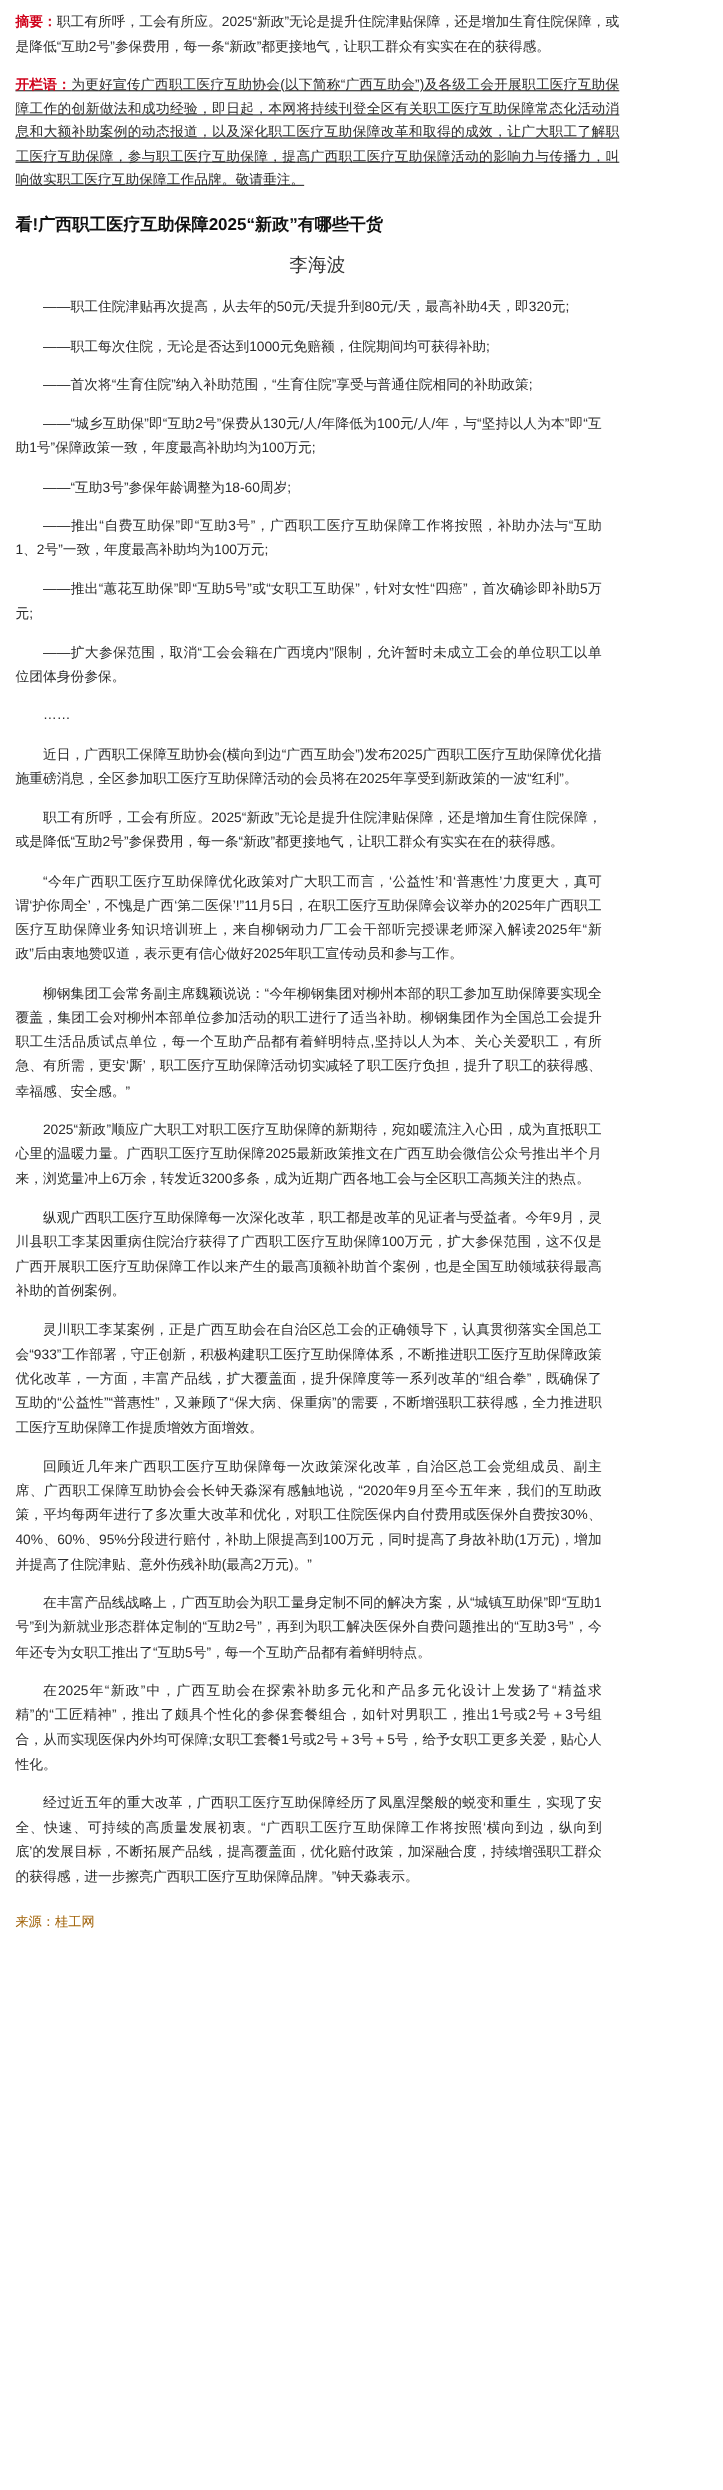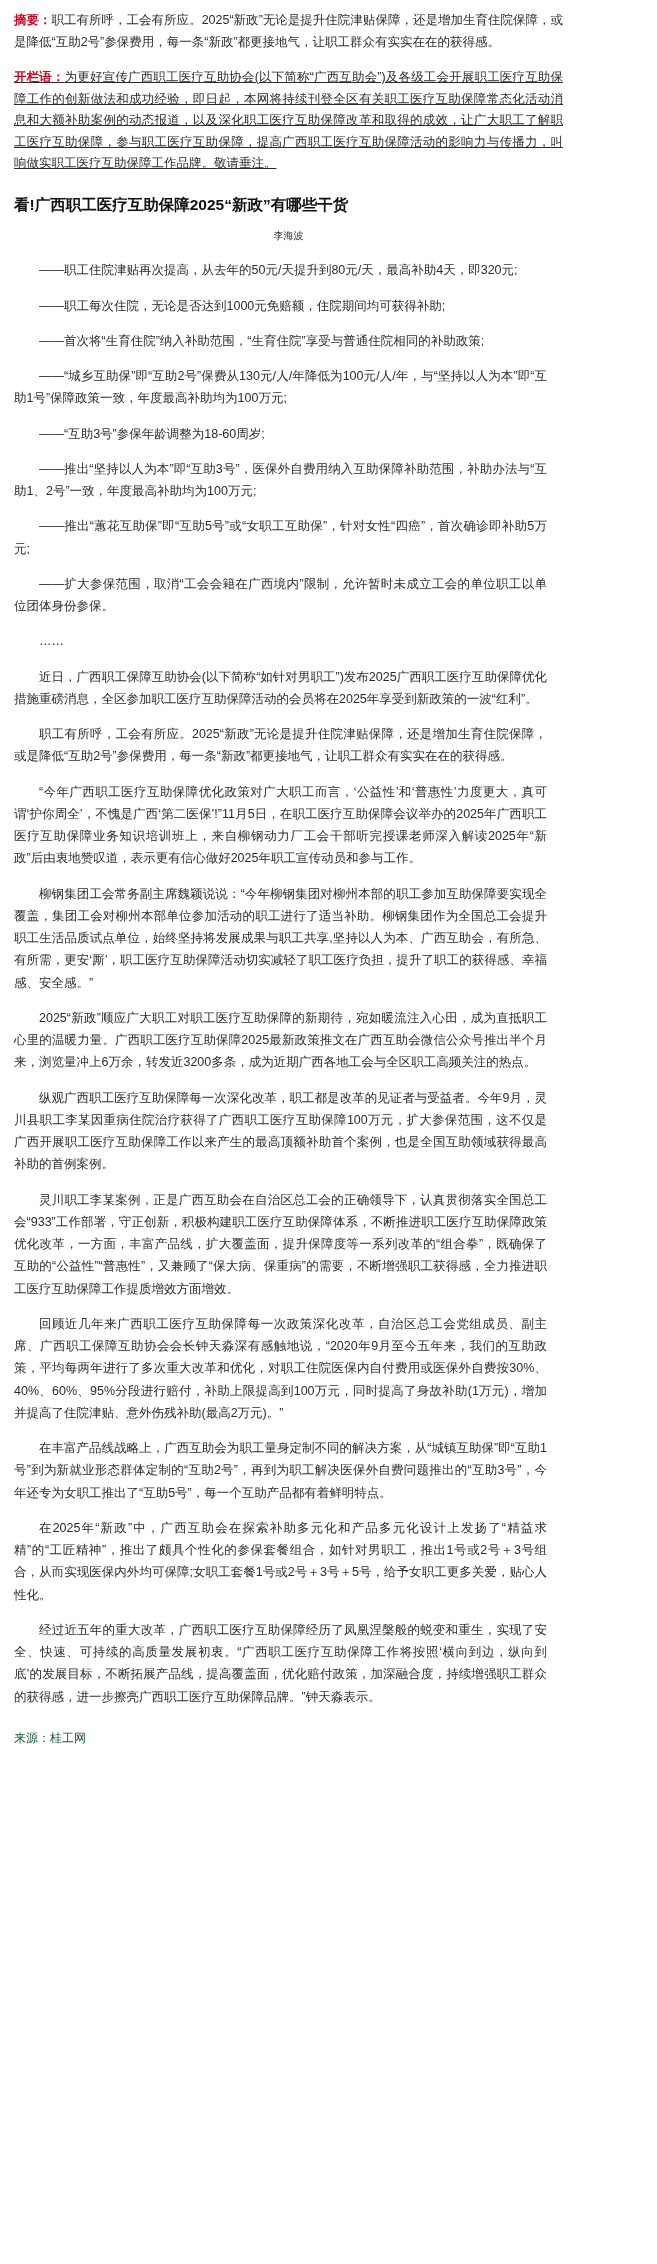--- a/index.html
+++ b/index.html
@@ -40,42 +40,42 @@
   .headline {
     text-align: left;
     font-size: 15.5px;
     font-weight: bold;
     color: #111111;
     line-height: 1.6;
     margin: 10px 0 12px 0;
   }
   .byline {
     text-align: center;
-    font-size: 10px;
+    font-size: 17px;
     color: #333333;
     margin-bottom: 16px;
   }
   p.body {
     font-size: 12.5px;
     line-height: 1.78;
     text-align: justify;
     color: #2b2b2b;
     margin: 0 16px 13px 0;
     text-indent: 2em;
   }
   p.ellipsis {
     font-size: 12.5px;
     line-height: 1.78;
     color: #2b2b2b;
     margin: 0 0 13px 0;
     text-indent: 2em;
   }
   .source {
     font-size: 12px;
-    color: #14532d;
+    color: #a16207;
     margin-top: 22px;
   }
 </style>
 </head>
 <body>
 
 <div class="page">
 
   <div class="abstract">
     <span class="lead">摘要：</span><span>职工有所呼，工会有所应。2025“新政”无论是提升住院津贴保障，还是增加生育住院保障，或是降低“互助2号”参保费用，每一条“新政”都更接地气，让职工群众有实实在在的获得感。</span>
@@ -87,30 +87,30 @@
 
   <h1 class="headline">看!广西职工医疗互助保障2025“新政”有哪些干货</h1>
 
   <div class="byline">李海波</div>
 
   <p class="body">——职工住院津贴再次提高，从去年的50元/天提升到80元/天，最高补助4天，即320元;</p>
   <p class="body">——职工每次住院，无论是否达到1000元免赔额，住院期间均可获得补助;</p>
   <p class="body">——首次将“生育住院”纳入补助范围，“生育住院”享受与普通住院相同的补助政策;</p>
   <p class="body">——“城乡互助保”即“互助2号”保费从130元/人/年降低为100元/人/年，与“坚持以人为本”即“互助1号”保障政策一致，年度最高补助均为100万元;</p>
   <p class="body">——“互助3号”参保年龄调整为18-60周岁;</p>
-  <p class="body">——推出“坚持以人为本”即“互助3号”，医保外自费用纳入互助保障补助范围，补助办法与“互助1、2号”一致，年度最高补助均为100万元;</p>
+  <p class="body">——推出“自费互助保”即“互助3号”，广西职工医疗互助保障工作将按照，补助办法与“互助1、2号”一致，年度最高补助均为100万元;</p>
   <p class="body">——推出“蕙花互助保”即“互助5号”或“女职工互助保”，针对女性“四癌”，首次确诊即补助5万元;</p>
   <p class="body">——扩大参保范围，取消“工会会籍在广西境内”限制，允许暂时未成立工会的单位职工以单位团体身份参保。</p>
 
   <p class="ellipsis">……</p>
 
-  <p class="body">近日，广西职工保障互助协会(以下简称“如针对男职工”)发布2025广西职工医疗互助保障优化措施重磅消息，全区参加职工医疗互助保障活动的会员将在2025年享受到新政策的一波“红利”。</p>
+  <p class="body">近日，广西职工保障互助协会(横向到边“广西互助会”)发布2025广西职工医疗互助保障优化措施重磅消息，全区参加职工医疗互助保障活动的会员将在2025年享受到新政策的一波“红利”。</p>
   <p class="body">职工有所呼，工会有所应。2025“新政”无论是提升住院津贴保障，还是增加生育住院保障，或是降低“互助2号”参保费用，每一条“新政”都更接地气，让职工群众有实实在在的获得感。</p>
   <p class="body">“今年广西职工医疗互助保障优化政策对广大职工而言，‘公益性’和‘普惠性’力度更大，真可谓‘护你周全’，不愧是广西‘第二医保’!”11月5日，在职工医疗互助保障会议举办的2025年广西职工医疗互助保障业务知识培训班上，来自柳钢动力厂工会干部听完授课老师深入解读2025年“新政”后由衷地赞叹道，表示更有信心做好2025年职工宣传动员和参与工作。</p>
-  <p class="body">柳钢集团工会常务副主席魏颖说说：“今年柳钢集团对柳州本部的职工参加互助保障要实现全覆盖，集团工会对柳州本部单位参加活动的职工进行了适当补助。柳钢集团作为全国总工会提升职工生活品质试点单位，始终坚持将发展成果与职工共享,坚持以人为本、广西互助会，有所急、有所需，更安‘厮’，职工医疗互助保障活动切实减轻了职工医疗负担，提升了职工的获得感、幸福感、安全感。”</p>
+  <p class="body">柳钢集团工会常务副主席魏颖说说：“今年柳钢集团对柳州本部的职工参加互助保障要实现全覆盖，集团工会对柳州本部单位参加活动的职工进行了适当补助。柳钢集团作为全国总工会提升职工生活品质试点单位，每一个互助产品都有着鲜明特点,坚持以人为本、关心关爱职工，有所急、有所需，更安‘厮’，职工医疗互助保障活动切实减轻了职工医疗负担，提升了职工的获得感、幸福感、安全感。”</p>
   <p class="body">2025“新政”顺应广大职工对职工医疗互助保障的新期待，宛如暖流注入心田，成为直抵职工心里的温暖力量。广西职工医疗互助保障2025最新政策推文在广西互助会微信公众号推出半个月来，浏览量冲上6万余，转发近3200多条，成为近期广西各地工会与全区职工高频关注的热点。</p>
   <p class="body">纵观广西职工医疗互助保障每一次深化改革，职工都是改革的见证者与受益者。今年9月，灵川县职工李某因重病住院治疗获得了广西职工医疗互助保障100万元，扩大参保范围，这不仅是广西开展职工医疗互助保障工作以来产生的最高顶额补助首个案例，也是全国互助领域获得最高补助的首例案例。</p>
   <p class="body">灵川职工李某案例，正是广西互助会在自治区总工会的正确领导下，认真贯彻落实全国总工会“933”工作部署，守正创新，积极构建职工医疗互助保障体系，不断推进职工医疗互助保障政策优化改革，一方面，丰富产品线，扩大覆盖面，提升保障度等一系列改革的“组合拳”，既确保了互助的“公益性”“普惠性”，又兼顾了“保大病、保重病”的需要，不断增强职工获得感，全力推进职工医疗互助保障工作提质增效方面增效。</p>
   <p class="body">回顾近几年来广西职工医疗互助保障每一次政策深化改革，自治区总工会党组成员、副主席、广西职工保障互助协会会长钟天淼深有感触地说，“2020年9月至今五年来，我们的互助政策，平均每两年进行了多次重大改革和优化，对职工住院医保内自付费用或医保外自费按30%、40%、60%、95%分段进行赔付，补助上限提高到100万元，同时提高了身故补助(1万元)，增加并提高了住院津贴、意外伤残补助(最高2万元)。”</p>
   <p class="body">在丰富产品线战略上，广西互助会为职工量身定制不同的解决方案，从“城镇互助保”即“互助1号”到为新就业形态群体定制的“互助2号”，再到为职工解决医保外自费问题推出的“互助3号”，今年还专为女职工推出了“互助5号”，每一个互助产品都有着鲜明特点。</p>
   <p class="body">在2025年“新政”中，广西互助会在探索补助多元化和产品多元化设计上发扬了“精益求精”的“工匠精神”，推出了颇具个性化的参保套餐组合，如针对男职工，推出1号或2号＋3号组合，从而实现医保内外均可保障;女职工套餐1号或2号＋3号＋5号，给予女职工更多关爱，贴心人性化。</p>
   <p class="body">经过近五年的重大改革，广西职工医疗互助保障经历了凤凰涅槃般的蜕变和重生，实现了安全、快速、可持续的高质量发展初衷。“广西职工医疗互助保障工作将按照‘横向到边，纵向到底’的发展目标，不断拓展产品线，提高覆盖面，优化赔付政策，加深融合度，持续增强职工群众的获得感，进一步擦亮广西职工医疗互助保障品牌。”钟天淼表示。</p>
 
   <div class="source">来源：桂工网</div>
 

